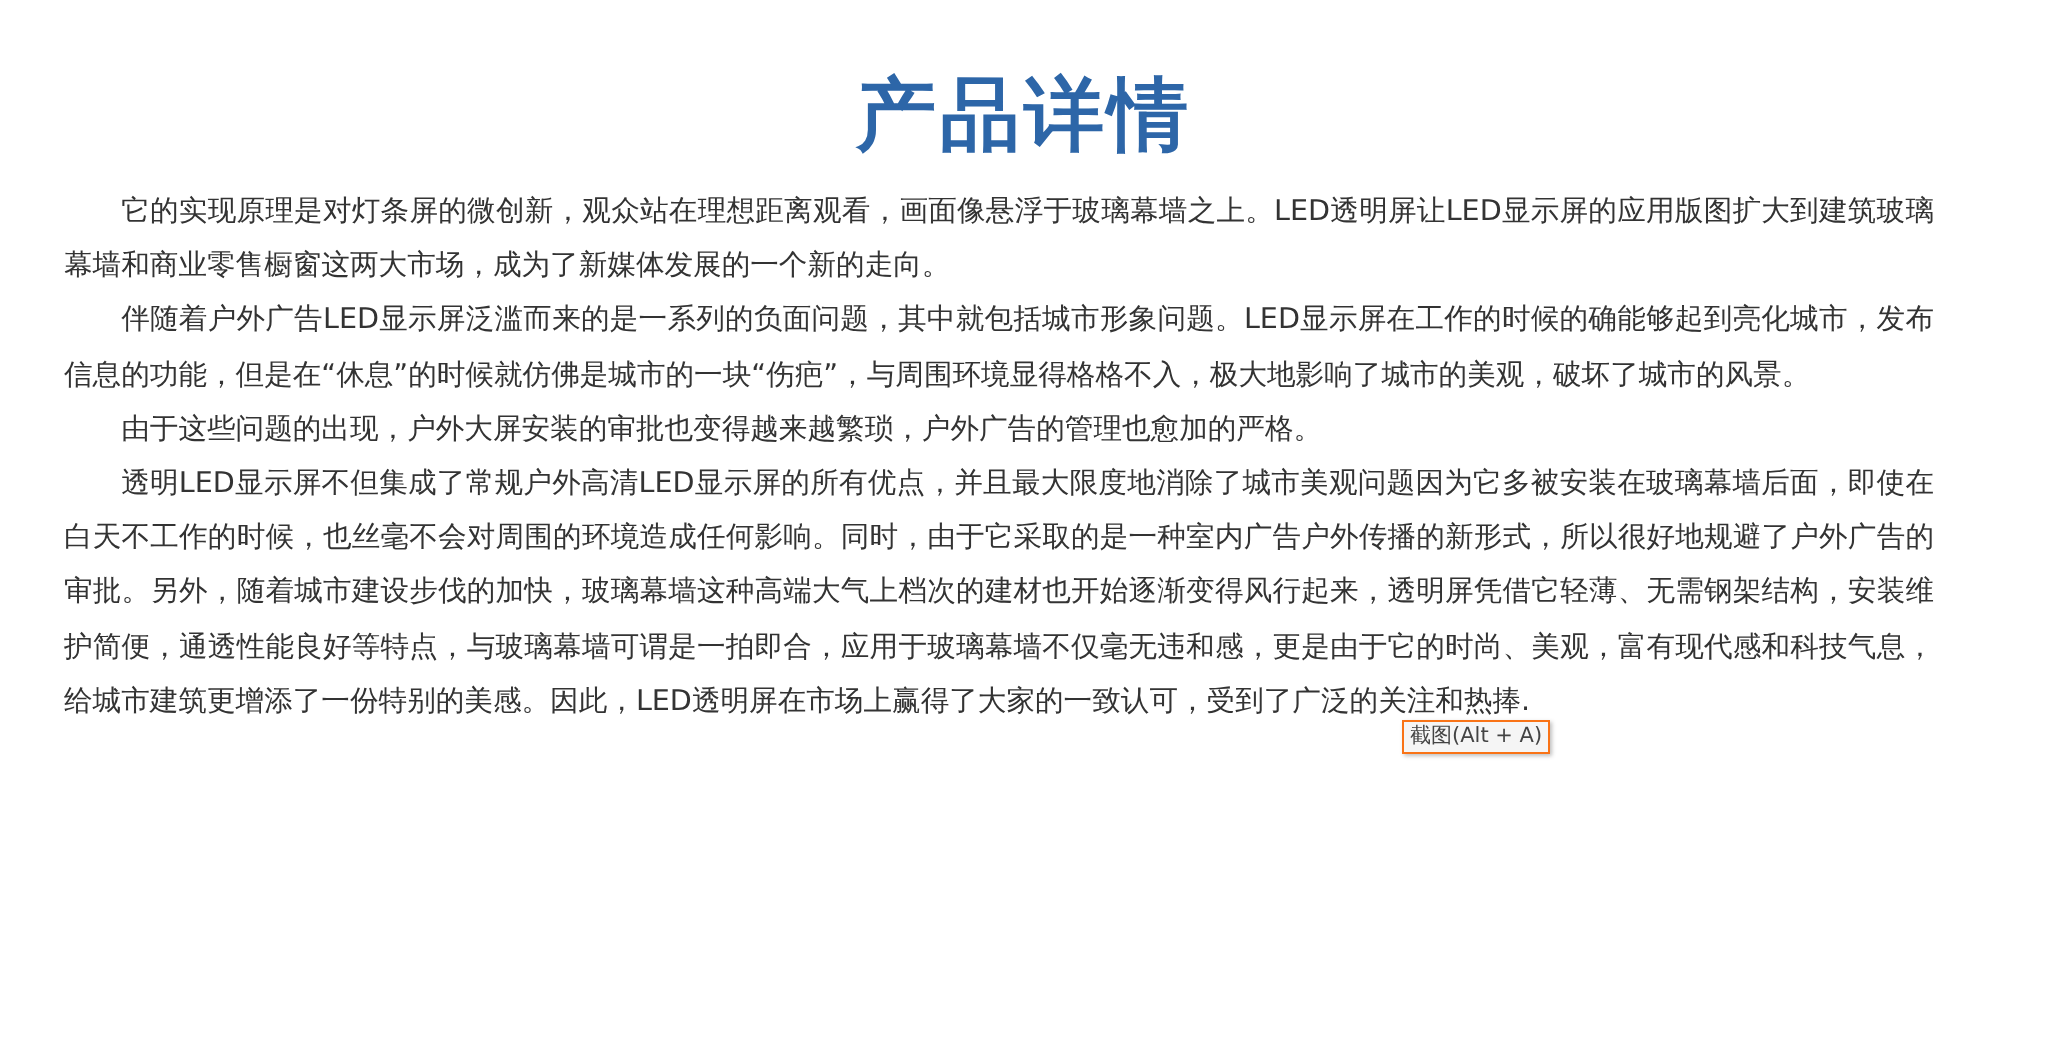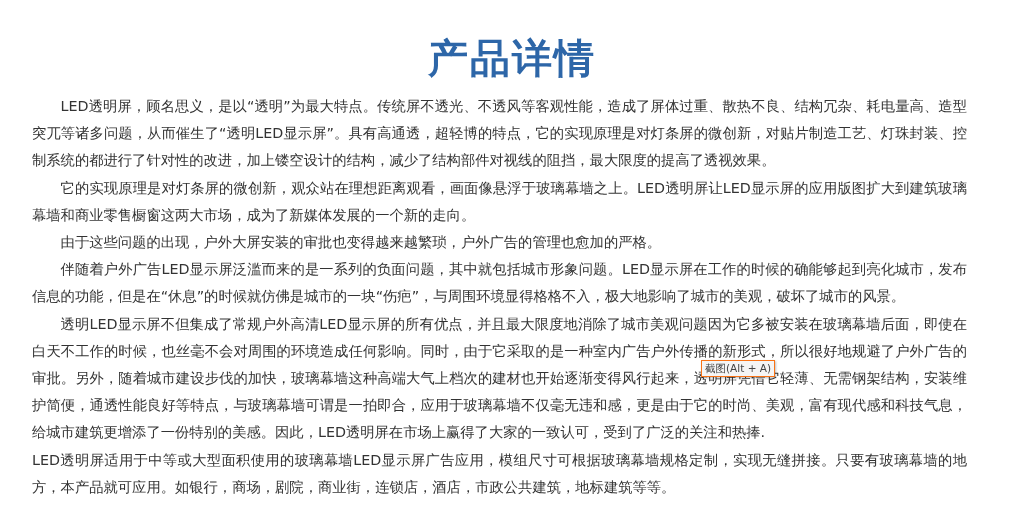--- a/index.html
+++ b/index.html
@@ -60,21 +60,19 @@
       white-space: nowrap;
       font-family: "DejaVu Sans", sans-serif;
     }
   </style>
 </head>
 <body>
 
 <h1 class="page-title">产品详情</h1>
 
 <div class="content">
-  <p class="indent">LED透明屏，顾名思义，是以“透明”为最大特点。传统屏不透光、不透风等客观性能，造成了屏体过重、散热不良、结构冗杂、耗电量高、造型突兀等诸多问题，从而催生了“透明LED显示屏”。具有高通透，超轻博的特点，它的实现原理是对灯条屏的微创新，对贴片制造工艺、灯珠封装、控制系统的都进行了针对性的改进，加上镂空设计的结构，减少了结构部件对视线的阻挡，最大限度的提高了透视效果。</p>
   <p class="indent">它的实现原理是对灯条屏的微创新，观众站在理想距离观看，画面像悬浮于玻璃幕墙之上。LED透明屏让LED显示屏的应用版图扩大到建筑玻璃幕墙和商业零售橱窗这两大市场，成为了新媒体发展的一个新的走向。</p>
+  <p class="indent">伴随着户外广告LED显示屏泛滥而来的是一系列的负面问题，其中就包括城市形象问题。LED显示屏在工作的时候的确能够起到亮化城市，发布信息的功能，但是在“休息”的时候就仿佛是城市的一块“伤疤”，与周围环境显得格格不入，极大地影响了城市的美观，破坏了城市的风景。</p>
   <p class="indent">由于这些问题的出现，户外大屏安装的审批也变得越来越繁琐，户外广告的管理也愈加的严格。</p>
-  <p class="indent">伴随着户外广告LED显示屏泛滥而来的是一系列的负面问题，其中就包括城市形象问题。LED显示屏在工作的时候的确能够起到亮化城市，发布信息的功能，但是在“休息”的时候就仿佛是城市的一块“伤疤”，与周围环境显得格格不入，极大地影响了城市的美观，破坏了城市的风景。</p>
   <p class="indent">透明LED显示屏不但集成了常规户外高清LED显示屏的所有优点，并且最大限度地消除了城市美观问题因为它多被安装在玻璃幕墙后面，即使在白天不工作的时候，也丝毫不会对周围的环境造成任何影响。同时，由于它采取的是一种室内广告户外传播的新形式，所以很好地规避了户外广告的审批。另外，随着城市建设步伐的加快，玻璃幕墙这种高端大气上档次的建材也开始逐渐变得风行起来，透明屏凭借它轻薄、无需钢架结构，安装维护简便，通透性能良好等特点，与玻璃幕墙可谓是一拍即合，应用于玻璃幕墙不仅毫无违和感，更是由于它的时尚、美观，富有现代感和科技气息，给城市建筑更增添了一份特别的美感。因此，LED透明屏在市场上赢得了大家的一致认可，受到了广泛的关注和热捧.</p>
-  <p>LED透明屏适用于中等或大型面积使用的玻璃幕墙LED显示屏广告应用，模组尺寸可根据玻璃幕墙规格定制，实现无缝拼接。只要有玻璃幕墙的地方，本产品就可应用。如银行，商场，剧院，商业街，连锁店，酒店，市政公共建筑，地标建筑等等。</p>
 </div>
 
 <div class="tooltip">截图(Alt + A)</div>
 
 </body></html>

